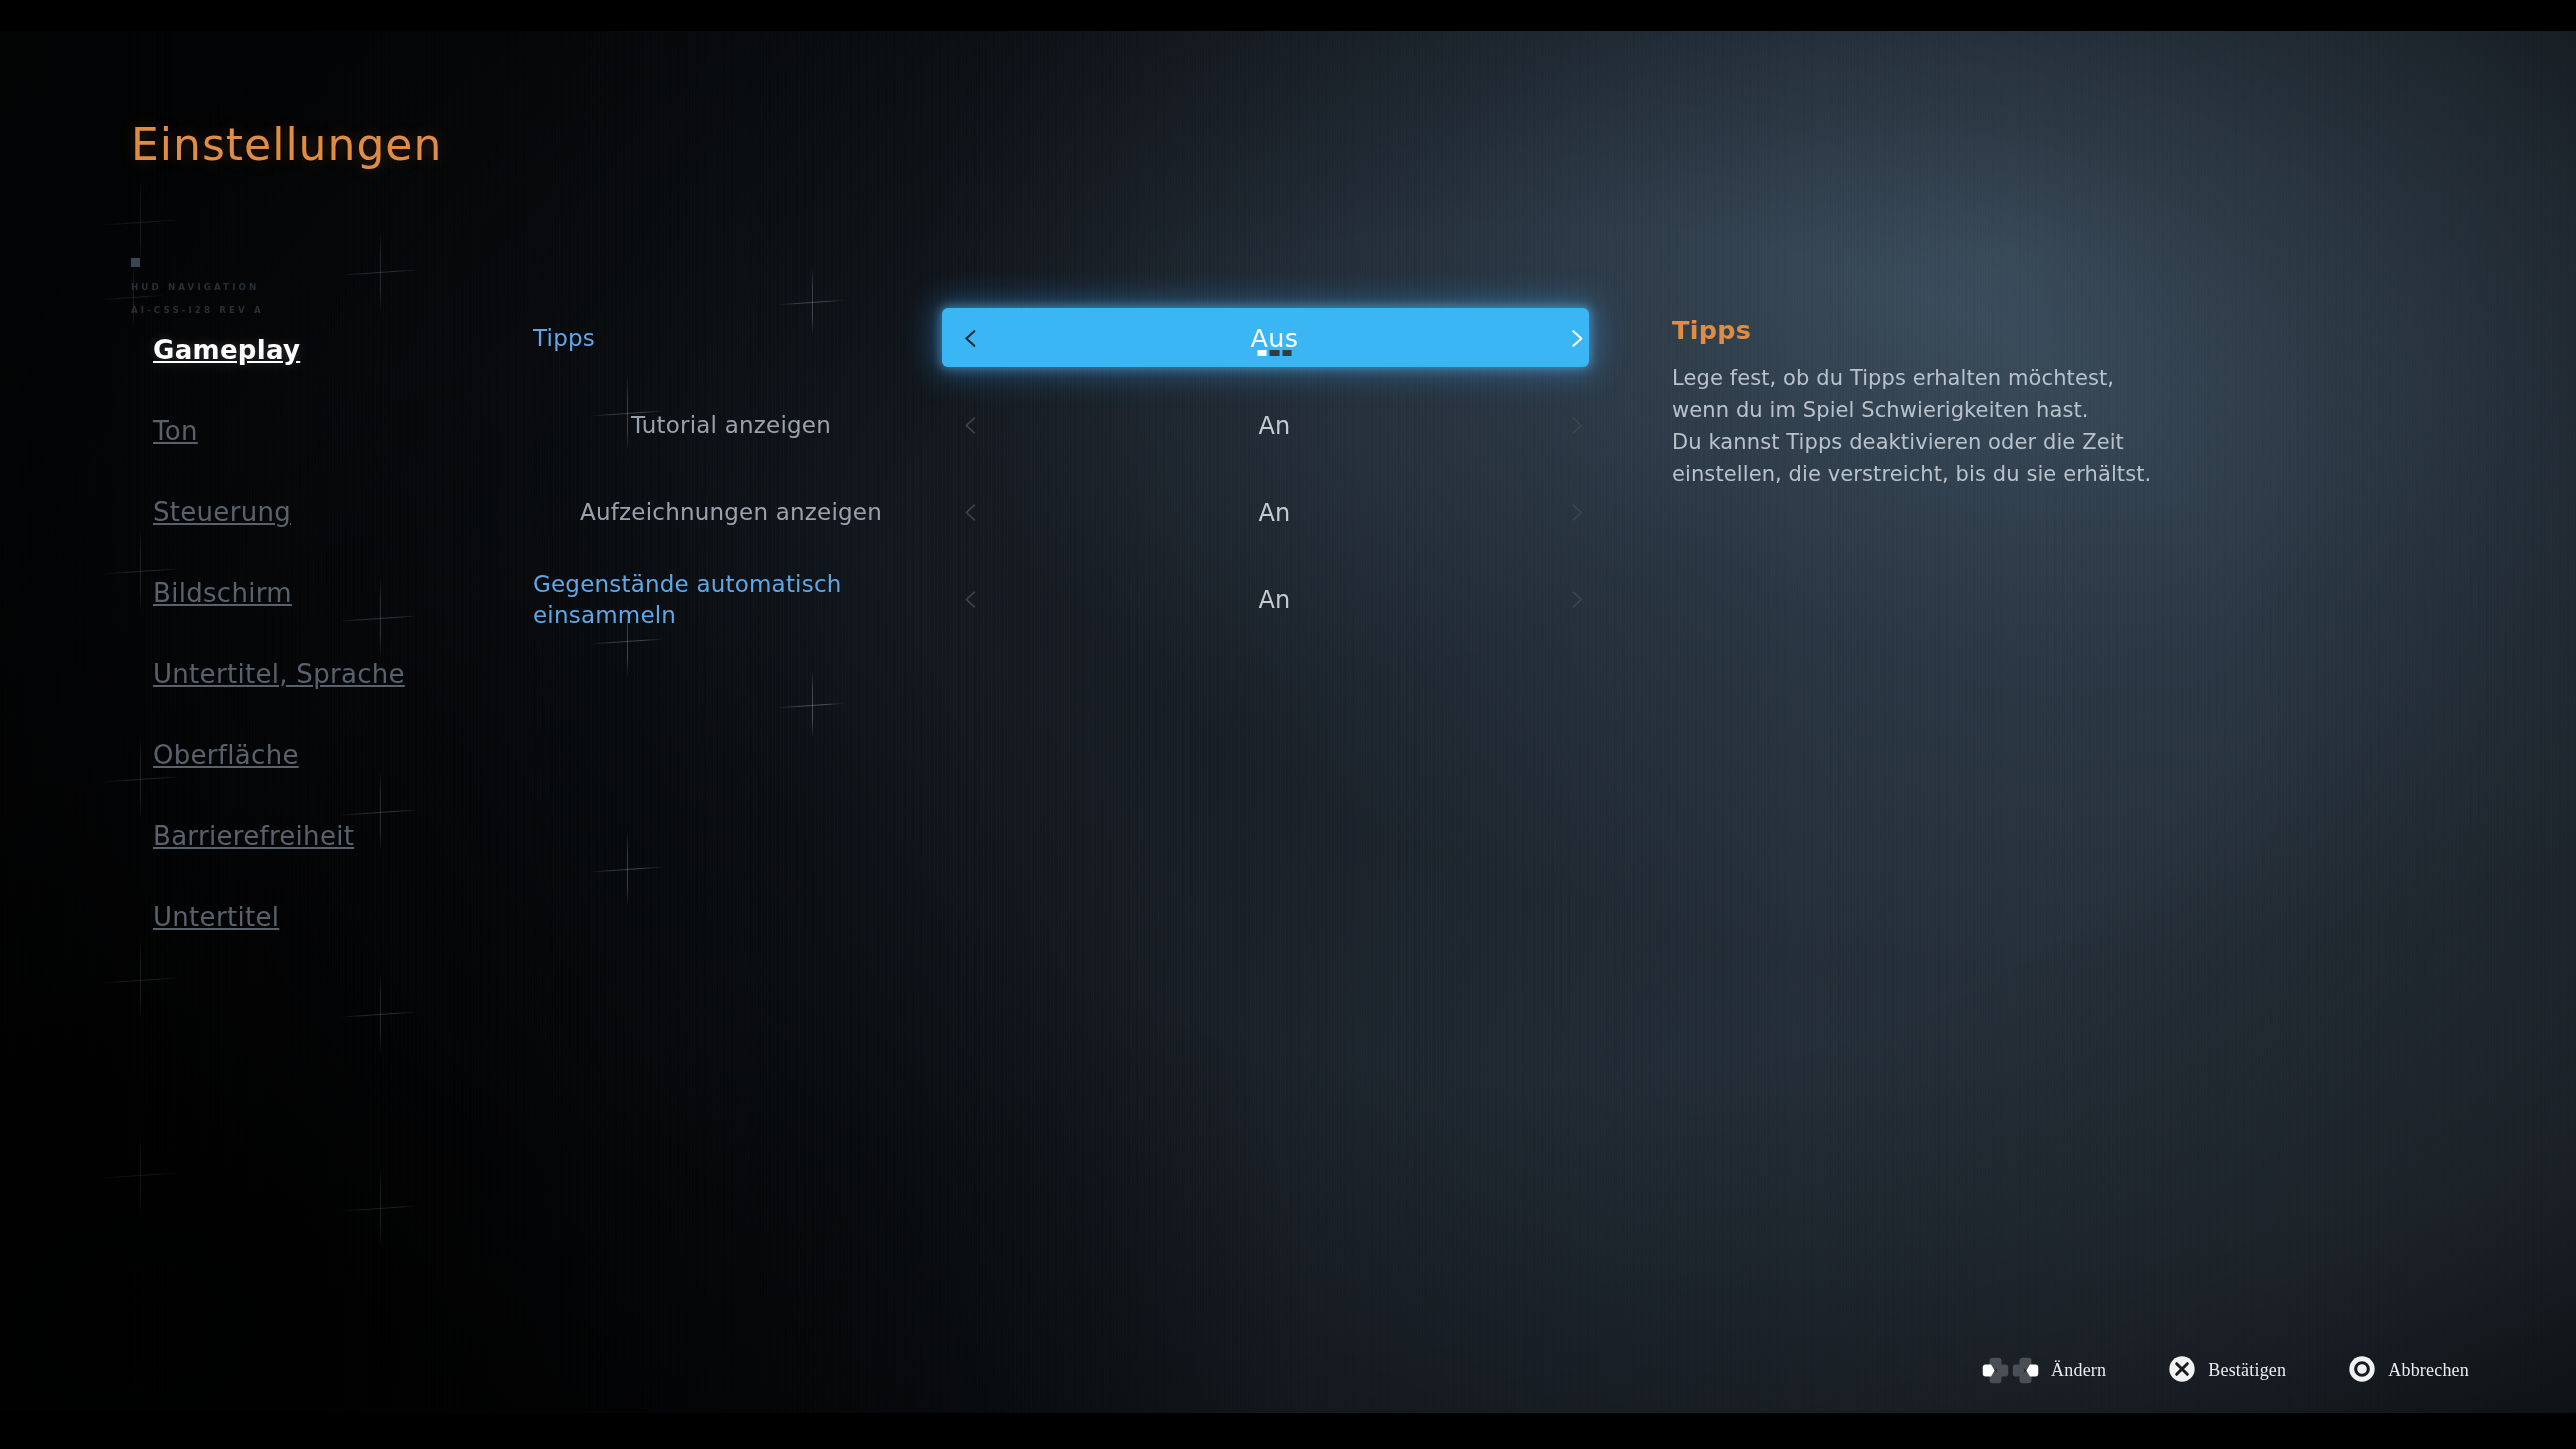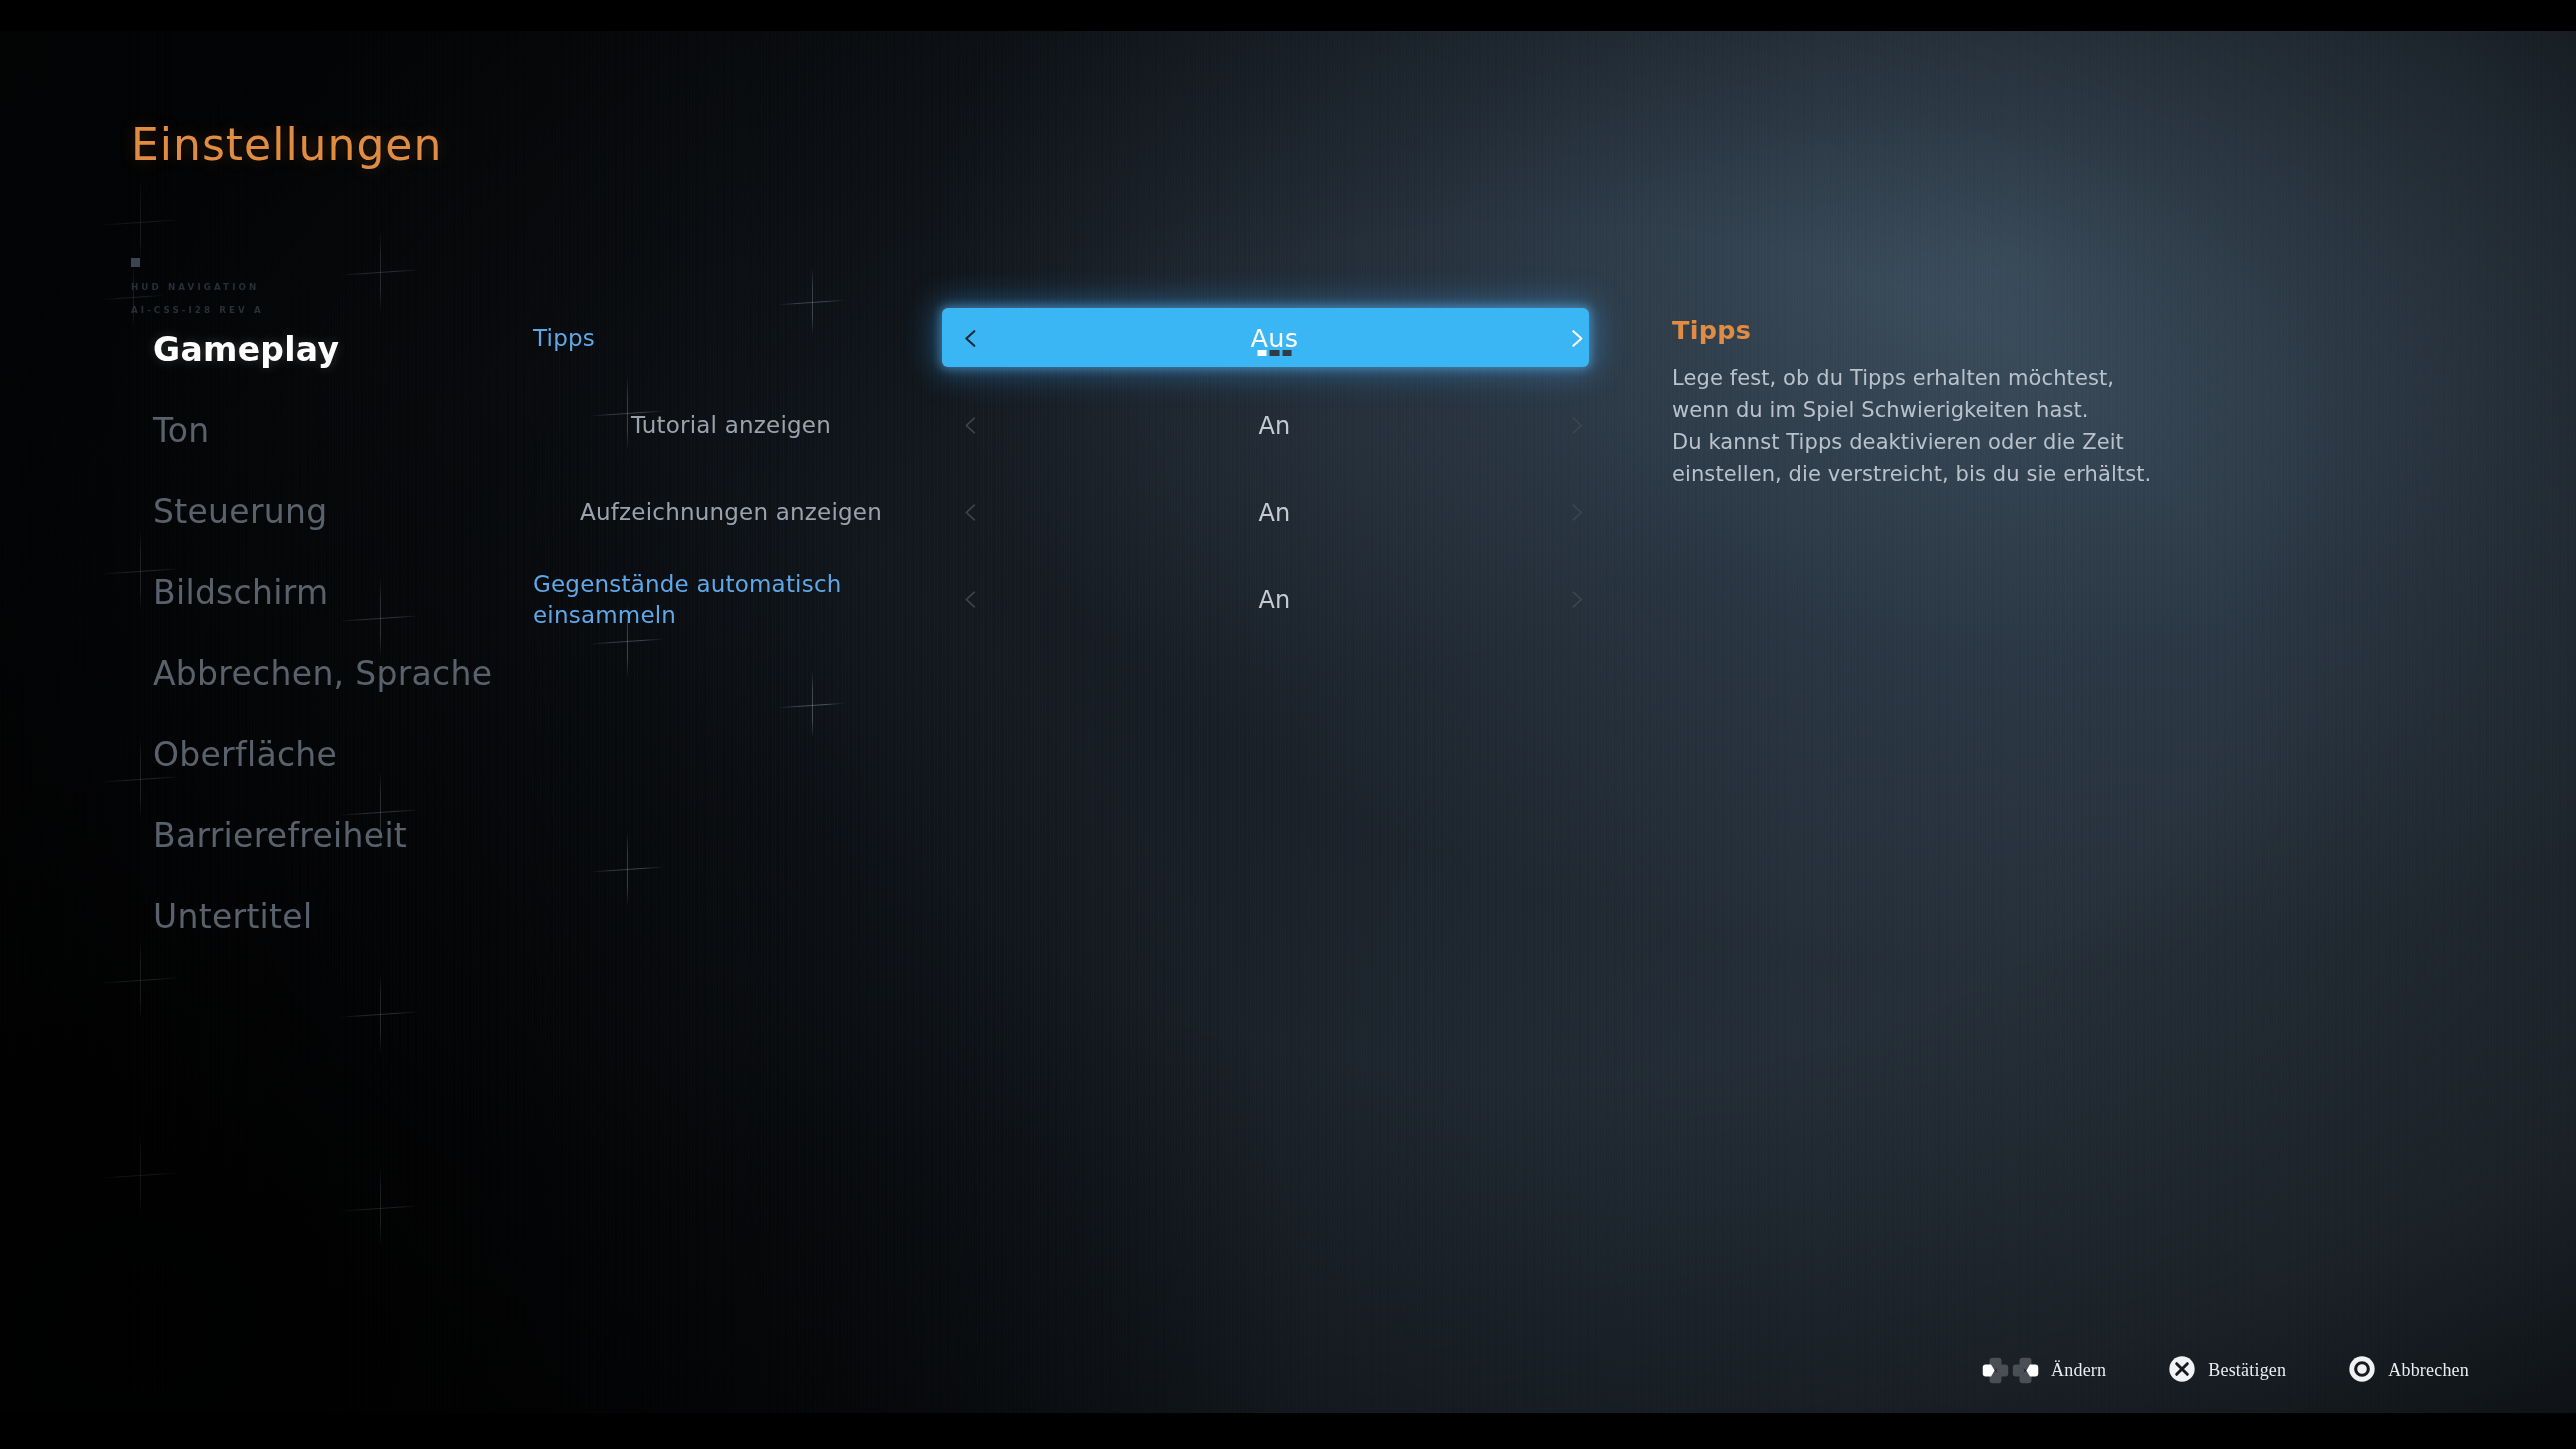--- a/index.html
+++ b/index.html
@@ -96,24 +96,25 @@
   #sidebar {
     position:absolute; left:0; top:309px;
     width:429px;
   }
   .navrow {
     height:81px;
     display:flex; align-items:center;
     padding-left:153px;
   }
   .navlabel {
-    font-size:33px;
+    font-size:26px;
     font-family:"DejaVu Sans", sans-serif;
     letter-spacing:0.3px;
     white-space:nowrap;
+    text-decoration:underline;
   }
   .navrow.active .navlabel {
     color:#ffffff; font-weight:700;
     text-shadow:0 0 12px rgba(255,255,255,0.18);
   }
   .navrow.idle .navlabel {
     color:#59626c; font-weight:400;
   }
 
   
@@ -318,21 +319,21 @@
       <div class="navrow idle">
         <span class="navlabel">Ton</span>
       </div>
       <div class="navrow idle">
         <span class="navlabel">Steuerung</span>
       </div>
       <div class="navrow idle">
         <span class="navlabel">Bildschirm</span>
       </div>
       <div class="navrow idle">
-        <span class="navlabel">Abbrechen, Sprache</span>
+        <span class="navlabel">Untertitel, Sprache</span>
       </div>
       <div class="navrow idle">
         <span class="navlabel">Oberfläche</span>
       </div>
       <div class="navrow idle">
         <span class="navlabel">Barrierefreiheit</span>
       </div>
       <div class="navrow idle">
         <span class="navlabel">Untertitel</span>
       </div>

